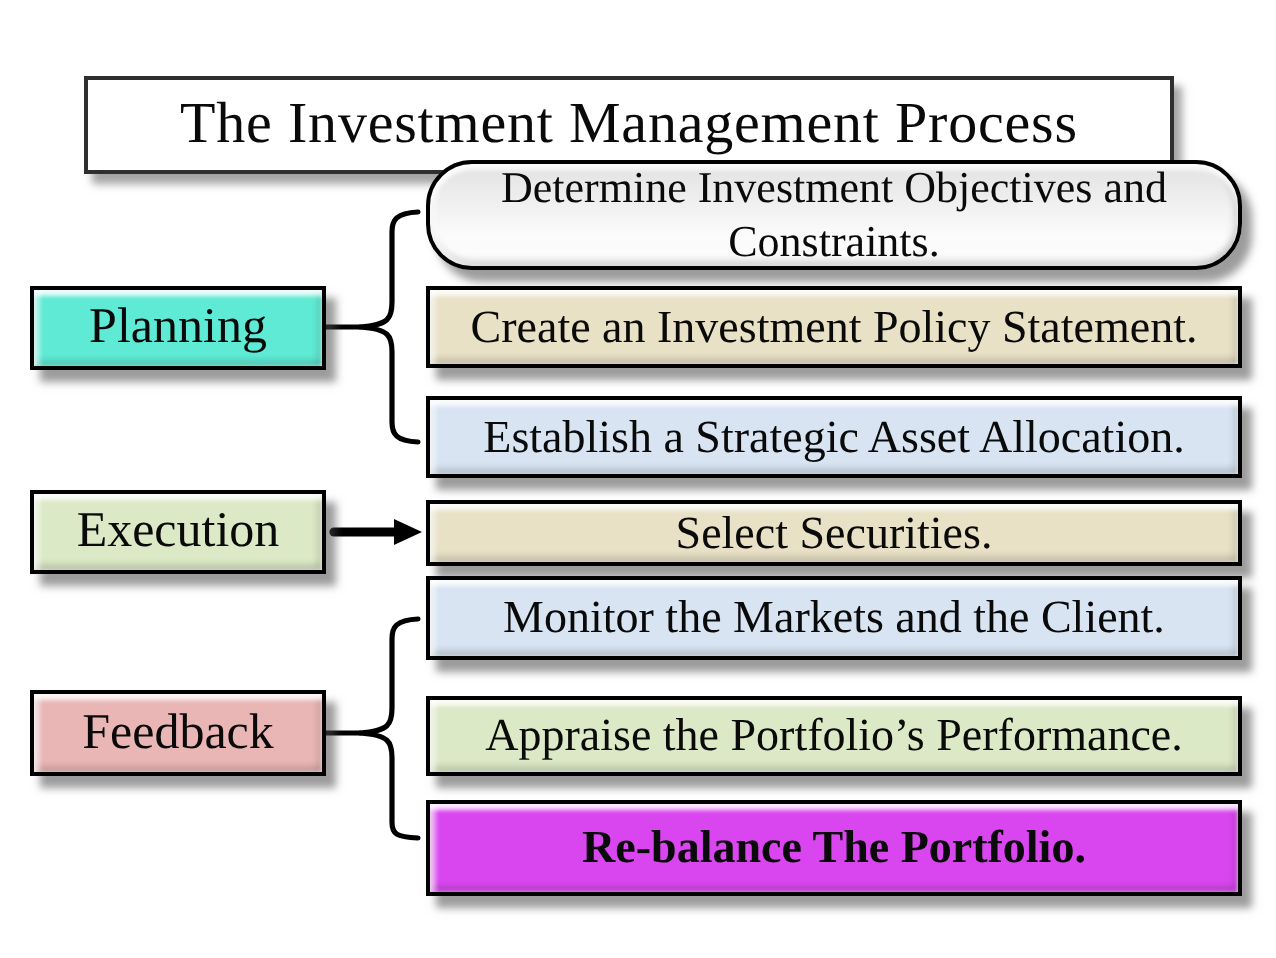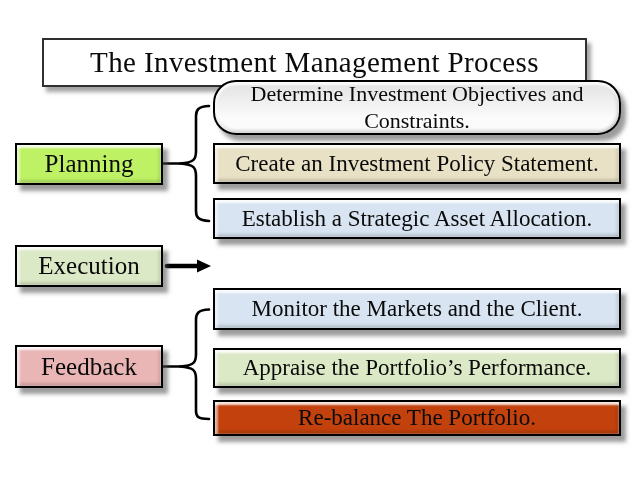--- a/index.html
+++ b/index.html
@@ -46,42 +46,45 @@
     <g stroke="#000" stroke-width="2.6" fill="none" stroke-linecap="round" stroke-linejoin="round">
       <path d="M209,106 C198,106.5 196,110 196,116 L196,151 C196,159 194.5,162.5 180,163.5 C194.5,164.5 196,168 196,176 L196,211 C196,217 198,220.5 209,221"></path>
       <path d="M163,163.5 L180,163.5"></path>
       <path d="M209,309.5 C198,310 196,313.5 196,319.5 L196,354 C196,362 194.5,365.5 180,366.5 C194.5,367.5 196,371 196,379 L196,411 C196,417 198,418.5 209,419"></path>
       <path d="M163,366.5 L180,366.5"></path>
       <line x1="167" y1="266" x2="197" y2="266" stroke-width="4.6"></line>
     </g>
     <polygon points="197,259.5 211,266 197,272.5" fill="#000"></polygon>
   </svg>
 
-  <div class="abs box stage" style="top: 143px; height: 42px; background-color: #bef264;">
+  <div class="abs box stage" style="top: 143px; height: 42px; background-color: #5eead4;">
     <span class="stage-text">Planning</span>
   </div>
   <div class="abs box stage" style="top: 245px; height: 42px; background-color: rgb(220, 233, 198); font-family: Liberation Serif, serif;">
     <span class="stage-text">Execution</span>
   </div>
   <div class="abs box stage" style="top: 345px; height: 43px; background-color: rgb(233, 181, 181);">
     <span class="stage-text">Feedback</span>
   </div>
 
   <div class="abs box step step-multiline" style="top: 80px; height: 55px; background: linear-gradient(rgb(226, 226, 226) 0%, rgb(251, 251, 251) 70%); border-radius: 23px;">
     <span class="step-text">Determine Investment Objectives and Constraints.</span>
   </div>
   <div class="abs box step" style="top: 143px; height: 41px; background-color: rgb(232, 225, 198);">
     <span class="step-text">Create an Investment Policy Statement.</span>
   </div>
   <div class="abs box step" style="top: 198px; height: 41px; background-color: rgb(216, 228, 242);">
     <span class="step-text">Establish a Strategic Asset Allocation.</span>
   </div>
+  <div class="abs box step" style="top: 250px; height: 33px; background-color: rgb(232, 225, 198);">
+    <span class="step-text">Select Securities.</span>
+  </div>
   <div class="abs box step" style="top: 288px; height: 42px; background-color: rgb(216, 228, 242);">
     <span class="step-text">Monitor the Markets and the Client.</span>
   </div>
   <div class="abs box step" style="top: 348px; height: 40px; background-color: rgb(220, 233, 198);">
     <span class="step-text">Appraise the Portfolio’s Performance.</span>
   </div>
-  <div class="abs box step" style="top: 400px; height: 36px; background-color: #c2410c;">
+  <div class="abs box step" style="top: 400px; height: 48px; background-color: #d946ef; font-weight: bold;">
     <span class="step-text">Re-balance The Portfolio.</span>
   </div>
 
 </div>
 
 </body></html>

